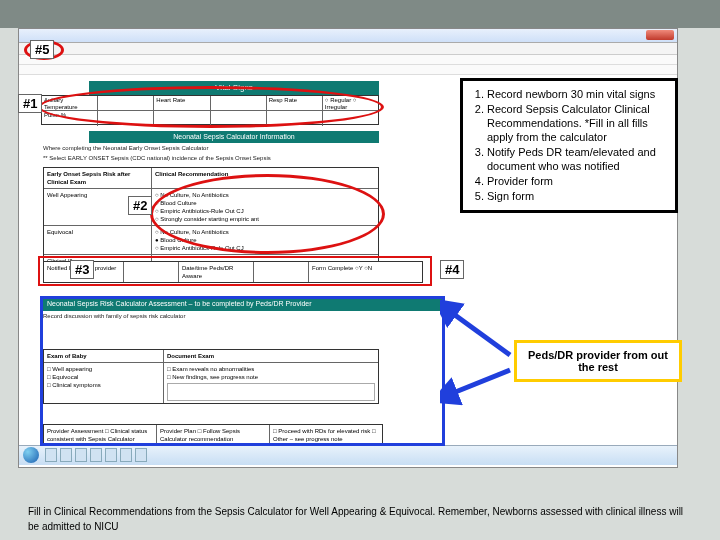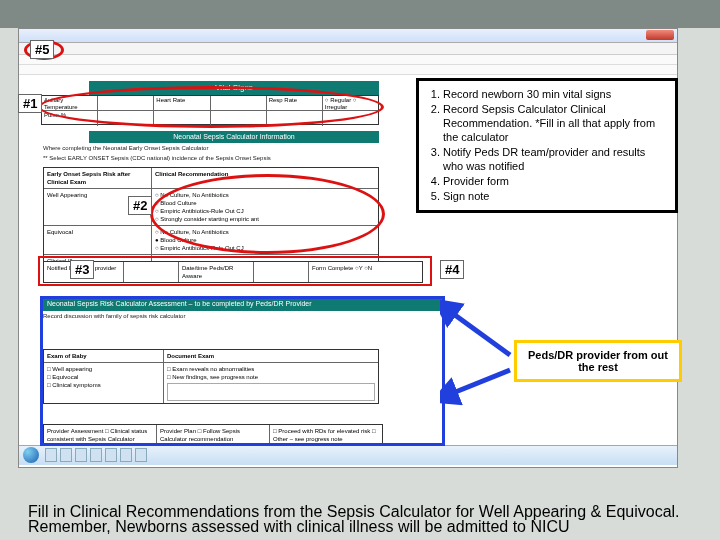--- a/index.html
+++ b/index.html
@@ -62,33 +62,33 @@
   .tb-icons { position: absolute; left: 26px; bottom: 3px; display: flex; gap: 3px; }
   .tb-icons span { width: 12px; height: 14px; background: #d0e2f2; border: 1px solid #8ab; }
   .save-note { position: absolute; top: 418px; left: 3px; right: 3px; height: 10px; font-size: 6px; color: #333; background: #f0f0f0; padding: 1px 3px; border-top: 1px solid #ccc; }
 
   
   .marker { position: absolute; background: #fff; border: 1px solid #666; font-weight: bold; font-size: 13px; padding: 1px 4px; color: #000; z-index: 30; }
   .red-oval { position: absolute; border: 3px solid #d11; border-radius: 50%; z-index: 20; }
   .red-rect { position: absolute; border: 2px solid #d11; z-index: 20; }
 
   
-  .instructions { position: absolute; top: 78px; right: 42px; width: 262px; background: #fff; border: 3px solid #000; padding: 6px 8px; font-size: 11px; line-height: 14px; z-index: 40; }
+  .instructions { position: absolute; top: 78px; right: 42px; width: 218px; background: #fff; border: 3px solid #000; padding: 6px 8px; font-size: 11px; line-height: 14px; z-index: 40; }
   .instructions ol { list-style-position: outside; padding-left: 16px; }
   .instructions li { margin-bottom: 1px; }
 
   
   .callout-y { position: absolute; top: 340px; right: 38px; width: 168px; background: #fff; border: 3px solid #ffcc00; padding: 6px; font-size: 11px; font-weight: bold; text-align: center; z-index: 40; }
 
   
   .blue-rect { position: absolute; border: 3px solid #203fdc; z-index: 25; }
   .arrow-blue { position: absolute; z-index: 35; }
 
   
-  .caption { position: absolute; bottom: 6px; left: 28px; right: 28px; font-size: 16px; color: #000; line-height: 15px; }
+  .caption { position: absolute; bottom: 6px; left: 28px; right: 28px; font-size: 10px; color: #000; line-height: 15px; }
 </style>
 </head>
 <body>
 
 <div class="topbar"></div>
 
 <div class="form-area">
   <div class="win-title"></div>
   <div class="win-close"></div>
   <div class="tool-row"></div>
@@ -229,22 +229,22 @@
 
 <div class="marker" style="top:94px; left:18px;">#1</div>
 <div class="marker" style="top:196px; left:128px;">#2</div>
 <div class="marker" style="top:260px; left:70px;">#3</div>
 <div class="marker" style="top:260px; left:440px;">#4</div>
 <div class="marker" style="top:40px; left:30px;">#5</div>
 
 <div class="instructions">
   <ol>
     <li>Record newborn 30 min vital signs</li>
-    <li>Record Sepsis Calculator Clinical Recommendation. *Fill in all that apply from the calculator</li>
-    <li>Notify Peds DR team/provider and results who was notified</li>
+    <li>Record Sepsis Calculator Clinical Recommendations. *Fill in all fills apply from the calculator</li>
+    <li>Notify Peds DR team/elevated and document who was notified</li>
     <li>Provider form</li>
-    <li>Sign note</li>
+    <li>Sign form</li>
   </ol>
 </div>
 
 <div class="callout-y">Peds/DR provider from out the rest</div>
 
 <div class="caption">Fill in Clinical Recommendations from the Sepsis Calculator for Well Appearing &amp; Equivocal. Remember, Newborns assessed with clinical illness will be admitted to NICU</div>
 
 </body></html>

